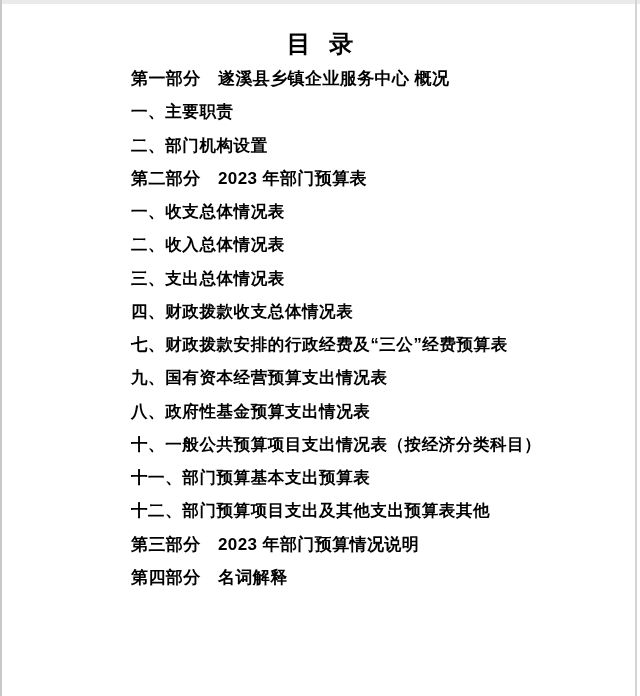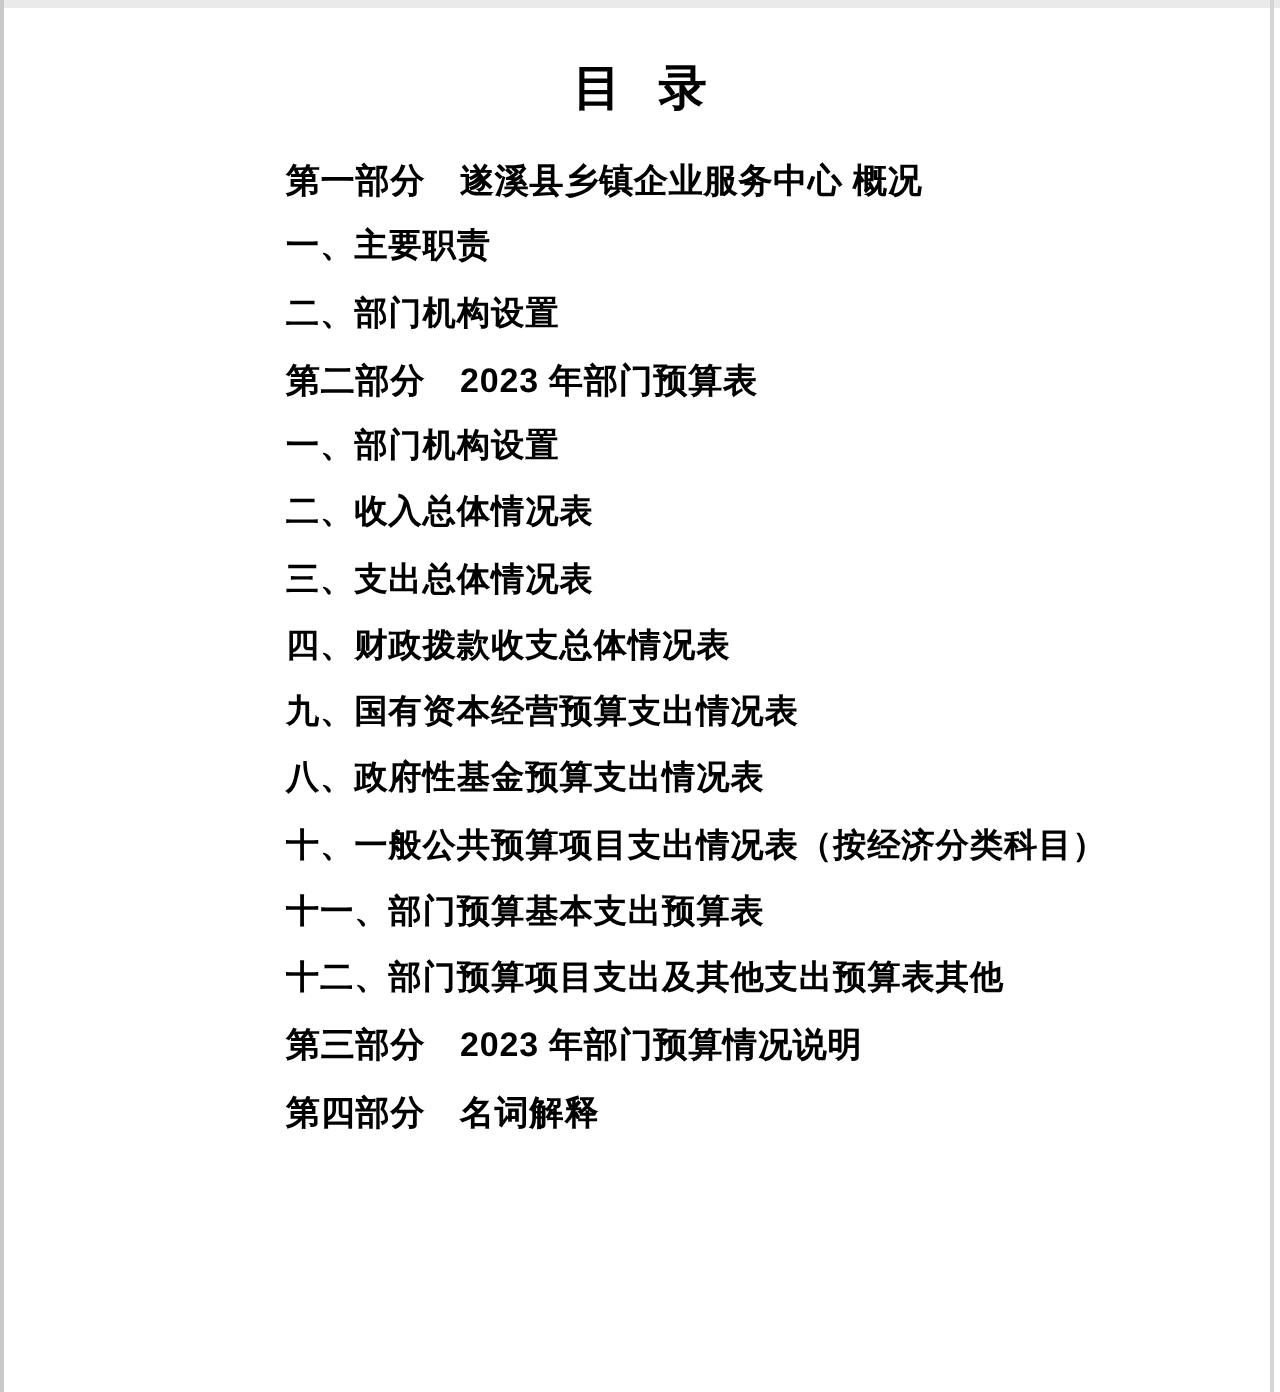--- a/index.html
+++ b/index.html
@@ -45,21 +45,21 @@
     padding-top: 24px;
     display: flex;
     align-items: center;
     justify-content: center;
     font-size: 24px;
     font-weight: 600;
     letter-spacing: 6px;
     text-indent: 6px; 
   }
   .toc {
-    margin: 12px;
+    margin: 0;
     padding: 0;
   }
   .toc-line {
     height: 33.25px;
     box-sizing: border-box;
     padding: 4px 10px 0 131px;
     font-size: 16.5px;
     letter-spacing: 0.6px;
     line-height: 1.25;
     white-space: nowrap;
@@ -79,24 +79,25 @@
   <div class="edge-left"></div>
   <div class="edge-right"></div>
 
   <h1 class="doc-title">目 录</h1>
 
   <div class="toc" id="toc">
       <div class="toc-line section">第一部分　遂溪县乡镇企业服务中心 概况</div>
       <div class="toc-line item">一、主要职责</div>
       <div class="toc-line item">二、部门机构设置</div>
       <div class="toc-line section">第二部分　2023 年部门预算表</div>
-      <div class="toc-line item">一、部门机构设置</div>
+      <div class="toc-line item">一、收支总体情况表</div>
       <div class="toc-line item">二、收入总体情况表</div>
       <div class="toc-line item">三、支出总体情况表</div>
       <div class="toc-line item">四、财政拨款收支总体情况表</div>
+      <div class="toc-line item">七、财政拨款安排的行政经费及“三公”经费预算表</div>
       <div class="toc-line item">九、国有资本经营预算支出情况表</div>
       <div class="toc-line item">八、政府性基金预算支出情况表</div>
       <div class="toc-line item">十、一般公共预算项目支出情况表（按经济分类科目）</div>
       <div class="toc-line item">十一、部门预算基本支出预算表</div>
       <div class="toc-line item">十二、部门预算项目支出及其他支出预算表其他</div>
       <div class="toc-line section">第三部分　2023 年部门预算情况说明</div>
       <div class="toc-line section">第四部分　名词解释</div>
     </div>
 </div>
 

